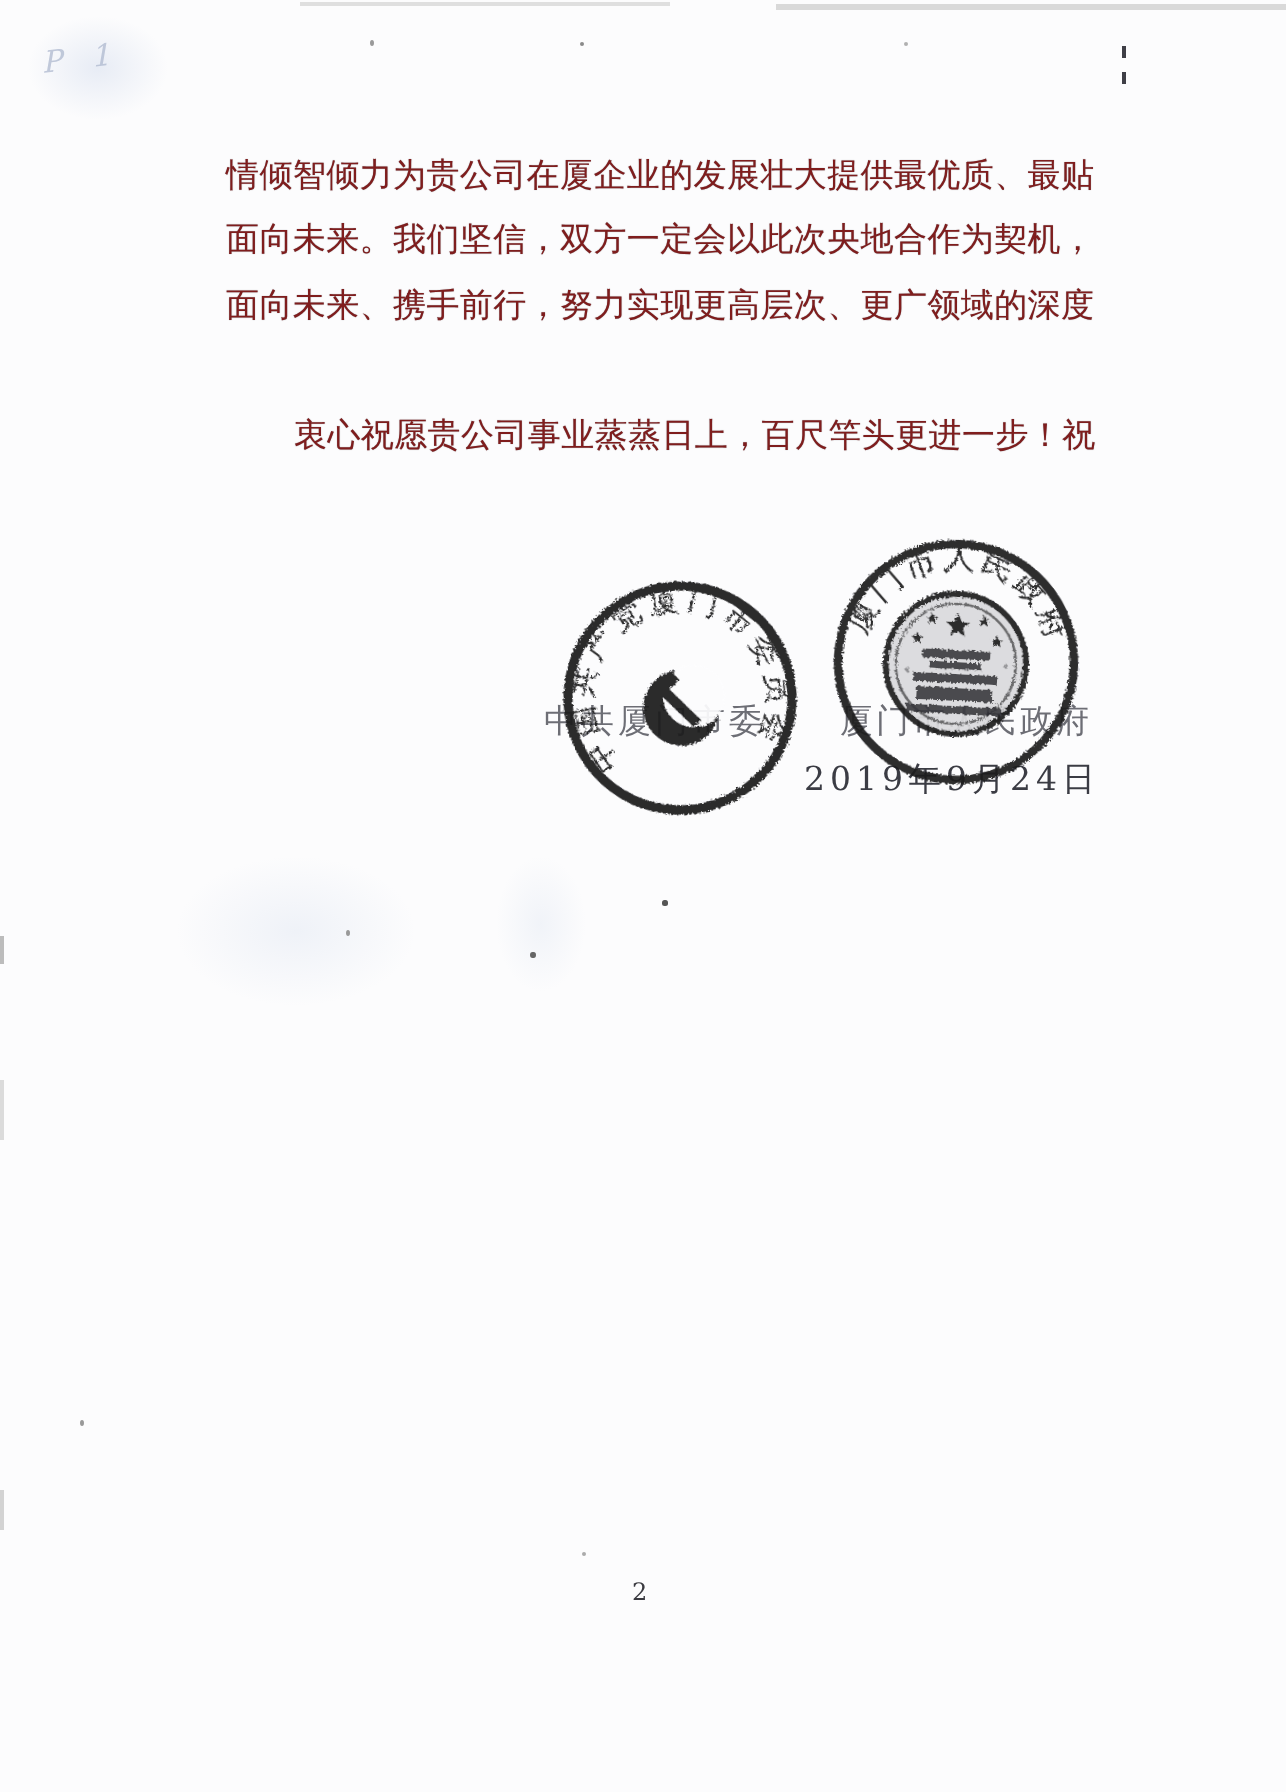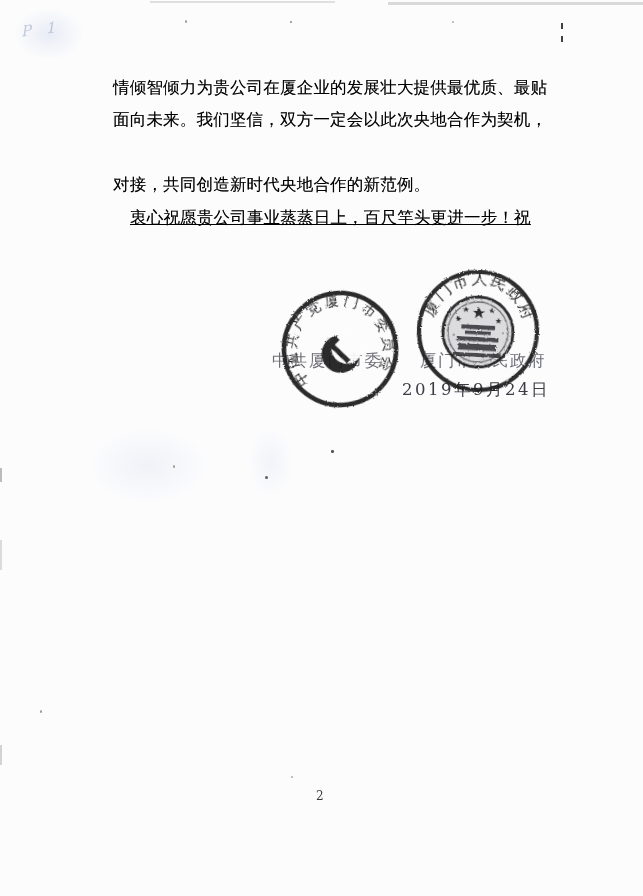--- a/index.html
+++ b/index.html
@@ -8,21 +8,21 @@
     width:643px;height:896px;
     background:#fcfcfd;
     overflow:hidden;
     font-family:"DejaVu Serif","Liberation Serif",serif;
   }
   .doc-line{
     position:absolute;
     font-size:16.5px;
     line-height:1.15;
     letter-spacing:0.2px;
-    color:#000000;
+    color:#7f1d1d;
     white-space:nowrap;
     text-shadow:0 0 .5px rgba(52,53,61,.55);
   }
   .sig-print{
     position:absolute;
     font-size:16.5px;
     color:#4e4f58;
     opacity:.82;
     white-space:nowrap;
     z-index:1;
@@ -93,22 +93,22 @@
   <div class="speck" style="left:173px;top:465px;width:2px;height:3px;background:#999;"></div>
   <div class="speck" style="left:40px;top:710px;width:2px;height:3px;background:#999;"></div>
   <div class="speck" style="left:291px;top:776px;width:2px;height:2px;background:#ababab;"></div>
 
   <div class="pencil-mark">P 1</div>
 
   <div class="dash-mark"></div>
 
   <div class="doc-line" style="left:113px;top:79px;">情倾智倾力为贵公司在厦企业的发展壮大提供最优质、最贴</div>
   <div class="doc-line" style="left:113px;top:111px;">面向未来。我们坚信，双方一定会以此次央地合作为契机，</div>
-  <div class="doc-line" style="left:113px;top:176px;">对接，共同创造新时代央地合作的新范例。</div>
-  <div class="doc-line" style="left:130px;top:209px;text-decoration:underline;">衷心祝愿贵公司事业蒸蒸日上，百尺竿头更进一步！祝</div>
+  <div class="doc-line" style="left:113px;top:144px;">面向未来、携手前行，努力实现更高层次、更广领域的深度</div>
+  <div class="doc-line" style="left:147px;top:209px;">衷心祝愿贵公司事业蒸蒸日上，百尺竿头更进一步！祝</div>
 
   <div class="sig-print" style="left:272px;top:350px;letter-spacing:2px;">中共厦门市委</div>
   <div class="sig-print" style="left:420px;top:350px;letter-spacing:1.5px;">厦门市人民政府</div>
 
   <div class="date-line">2019年9月24日</div>
 
   <svg class="seal-svg" style="left:265px;top:274px;" width="150" height="150" viewBox="0 0 150 150">
     <defs>
       <filter id="rough" x="-15%" y="-15%" width="130%" height="130%">
         <feTurbulence type="fractalNoise" baseFrequency="0.9" numOctaves="2" result="n"></feTurbulence>

